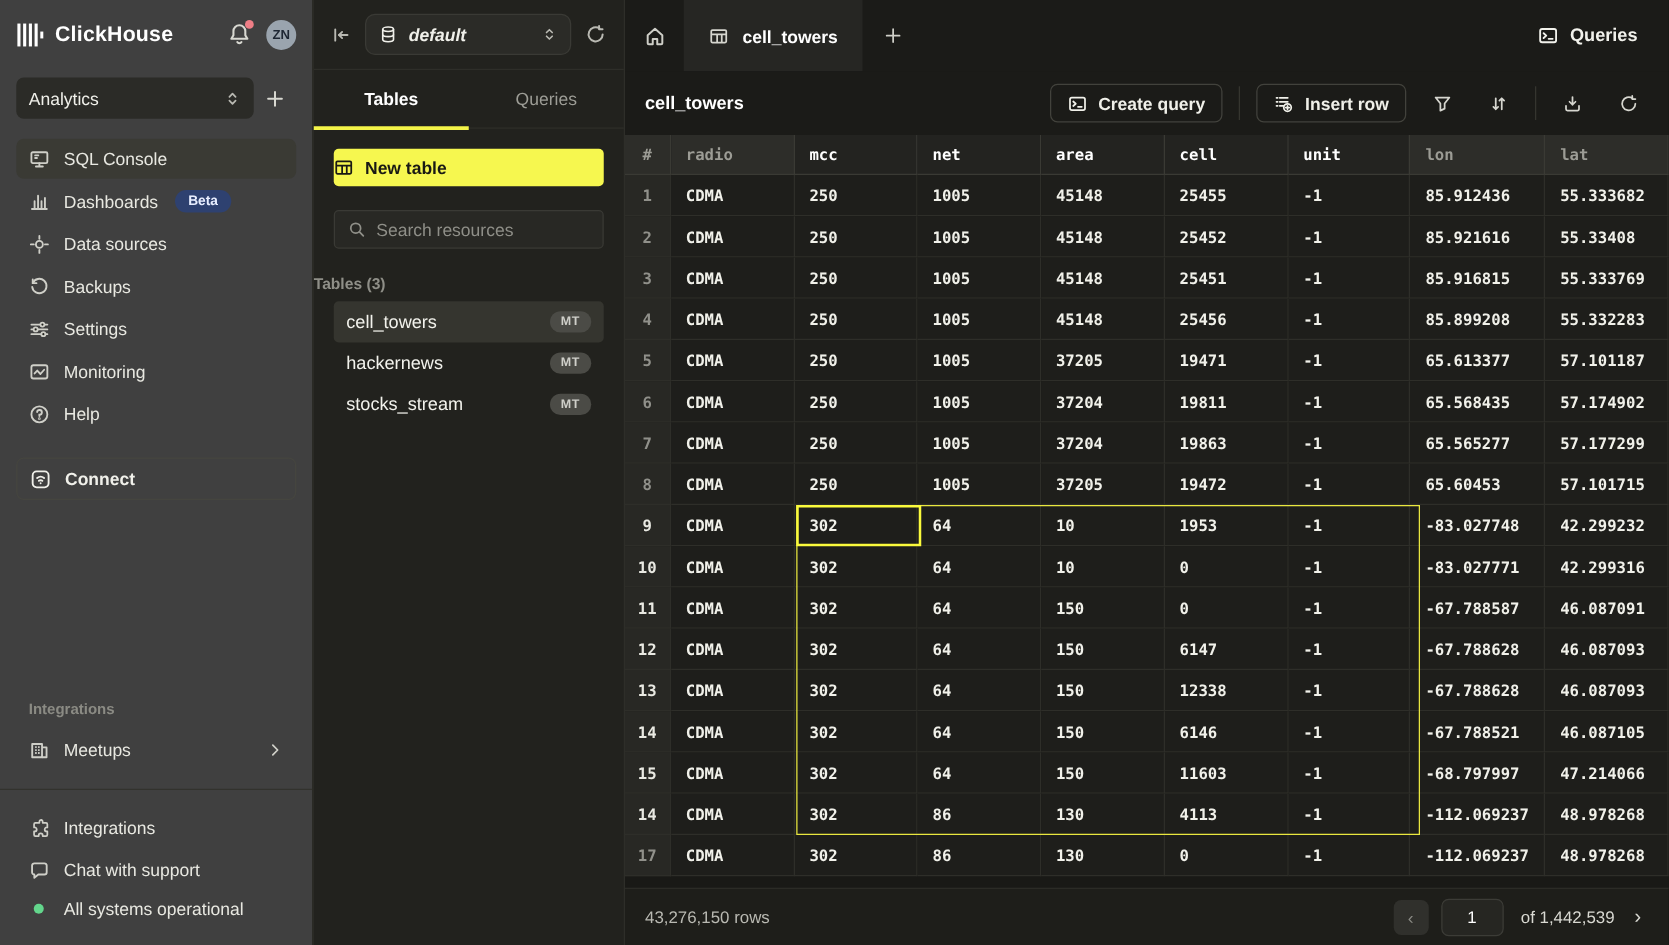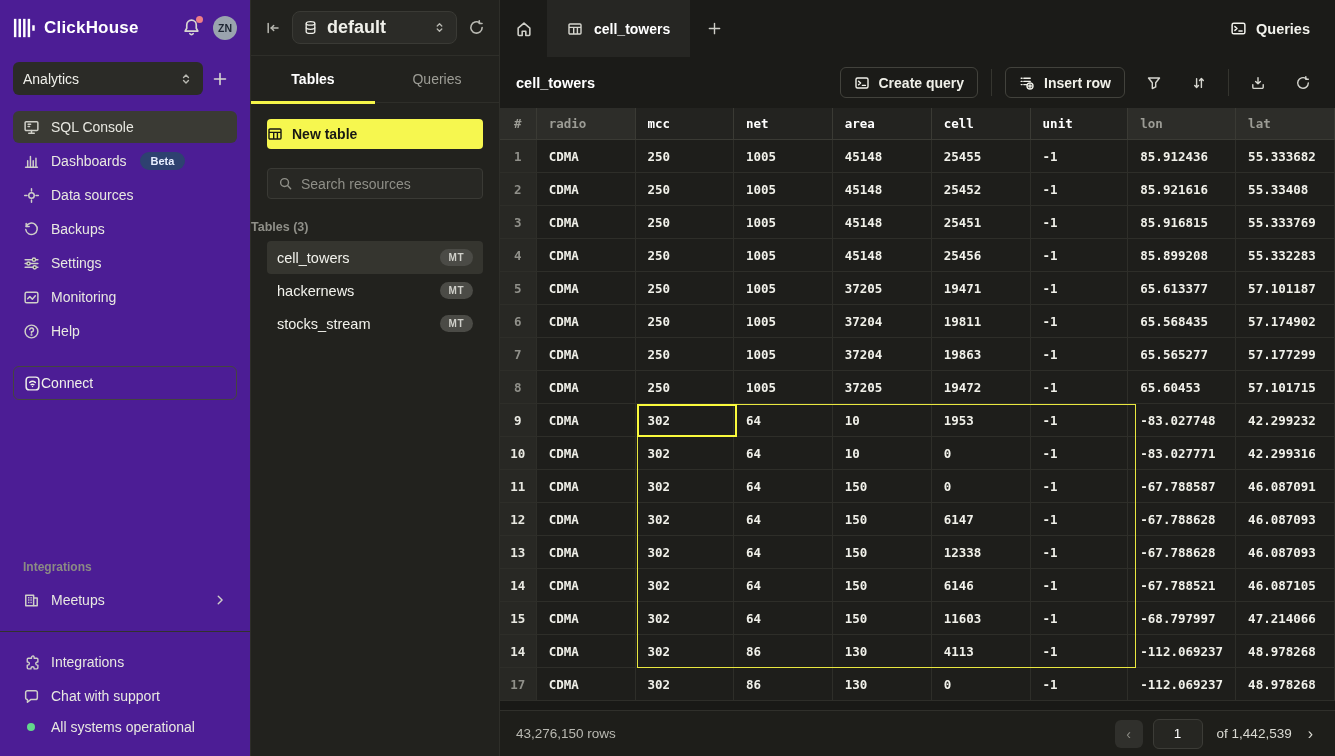--- a/index.html
+++ b/index.html
@@ -1,48 +1,48 @@
 <!DOCTYPE html>
 <html><head>
 <meta charset="utf-8">
 <style>
   * { margin:0; padding:0; box-sizing:border-box; }
   html,body { width:1335px; height:756px; overflow:hidden; }
   body { font-family:"Liberation Sans", sans-serif; background:#161613; color:#ececе6; }
   .app { display:flex; width:1335px; height:756px; }
 
   
-  .sidebar { width:250px; background:#4c1d95; display:flex; flex-direction:column; padding:0 13px 14px; flex-shrink:0; }
+  .sidebar { width:250px; background:#404040; display:flex; flex-direction:column; padding:0 13px 14px; flex-shrink:0; }
   .logo-row { height:56px; display:flex; align-items:center; gap:9px; flex-shrink:0; }
   .logo-mark { display:flex; align-items:center; color:#fff; }
   .brand { font-size:17px; font-weight:700; color:#ffffff; letter-spacing:.2px; }
   .bell-wrap { margin-left:auto; position:relative; width:20px; height:20px; color:#d8d8d1; cursor:pointer; }
   .bell-dot { position:absolute; top:-2px; right:-1px; width:7px; height:7px; border-radius:50%; background:#ef7e86; }
   .avatar { width:24px; height:24px; border-radius:50%; background:#9aa4ae; color:#1d2633; font-size:10.5px; font-weight:700; display:flex; align-items:center; justify-content:center; margin-left:2px; cursor:pointer; }
   .workspace-row { display:flex; align-items:center; margin:6px 0 16px; }
   .workspace-select { flex:1; height:33px; background:#2b2b27; border-radius:6px; display:flex; align-items:center; padding:0 10px; font-size:14px; color:#f0f0ea; cursor:pointer; }
   .workspace-select .updown { margin-left:auto; color:#b9b9b2; }
   .ws-plus { width:34px; display:flex; align-items:center; justify-content:center; color:#d8d8d1; cursor:pointer; }
   .nav { display:flex; flex-direction:column; gap:2px; }
   .nav-item { height:32px; display:flex; align-items:center; gap:11px; padding:0 10px; border-radius:6px; font-size:14px; color:#e8e8e1; cursor:pointer; }
   .nav-item.active { background:#3a3a34; }
   .nav-item .ic { color:#cfcfc8; }
   .badge-beta { background:#2e4170; color:#e8eeff; font-size:11px; font-weight:700; padding:3px 11px; border-radius:11px; margin-left:2px; }
-  .connect-btn { margin-top:19px; height:34px; border:1px solid #45453f; border-radius:6px; display:flex; align-items:center; padding:0 10px; font-size:14px; font-weight:400; color:#f0f0ea; background:transparent; cursor:pointer; }
+  .connect-btn { margin-top:19px; height:34px; border:1px solid #45453f; border-radius:6px; display:flex; align-items:center; gap:11px; padding:0 10px; font-size:14px; font-weight:700; color:#f0f0ea; background:transparent; cursor:pointer; }
   .org-label { margin-top:auto; font-size:12px; font-weight:700; color:#8b8b84; padding:0 10px 10px; }
   .side-divider { height:1px; background:#32322d; margin:15px -13px 14px; }
   .status-row { height:30px; display:flex; align-items:center; gap:12px; padding:0 10px; font-size:14px; color:#e8e8e1; }
   .status-dot { width:8px; height:8px; border-radius:50%; background:#63d68c; margin:0 4px; }
   .chev-right { margin-left:auto; color:#b9b9b2; }
 
   
   .panel { width:250px; background:#22221e; border-left:1px solid #2e2e29; border-right:1px solid #2e2e29; display:flex; flex-direction:column; flex-shrink:0; }
   .panel-top { height:56px; display:flex; align-items:center; gap:11px; padding:0 14px; border-bottom:1px solid #2e2e29; flex-shrink:0; }
   .collapse-btn,.refresh-btn { color:#b9b9b2; display:flex; cursor:pointer; }
-  .db-select { flex:1; height:33px; background:#2b2b27; border:1px solid #3a3a35; border-radius:8px; display:flex; align-items:center; gap:9px; padding:0 10px; font-size:18px; font-weight:600; color:#f0f0ea; cursor:pointer; }
+  .db-select { flex:1; height:33px; background:#2b2b27; border:1px solid #3a3a35; border-radius:8px; display:flex; align-items:center; gap:9px; padding:0 10px; font-size:14px; font-weight:600; color:#f0f0ea; cursor:pointer;font-style:italic; }
   .db-select .updown { margin-left:auto; color:#b9b9b2; }
   .panel-tabs { height:47px; display:flex; border-bottom:1px solid #2e2e29; flex-shrink:0; }
   .panel-tab { flex:1; display:flex; align-items:center; justify-content:center; font-size:14px; color:#9d9d96; position:relative; cursor:pointer; }
   .panel-tab.active { color:#ffffff; font-weight:600; }
   .panel-tab.active::after { content:""; position:absolute; left:0; right:0; bottom:-2px; height:3px; background:#f5f549; }
   .new-table-btn { margin:16px 16px 2px; height:30px; background:#f6f74f; border:none; border-radius:4px; color:#191914; font-weight:600; font-size:14px; display:flex; align-items:center; justify-content:flex-start; gap:9px; cursor:pointer; }
   .search-box { margin:17px 16px 0; height:31px; background:#282824; background:#282824; border:1px solid #3a3a35; border-radius:4px; display:flex; align-items:center; gap:8px; padding:0 10px; color:#8f8f88; }
   .search-box input { background:transparent; border:none; outline:none; color:#e9e9e2; font-size:14px; width:100%; font-family:"Liberation Sans",sans-serif; }
   .search-box input::placeholder { color:#8f8f88; }
   .tables-heading { margin:21px 0 7px; font-size:12.5px; font-weight:700; color:#8f8f88; }

